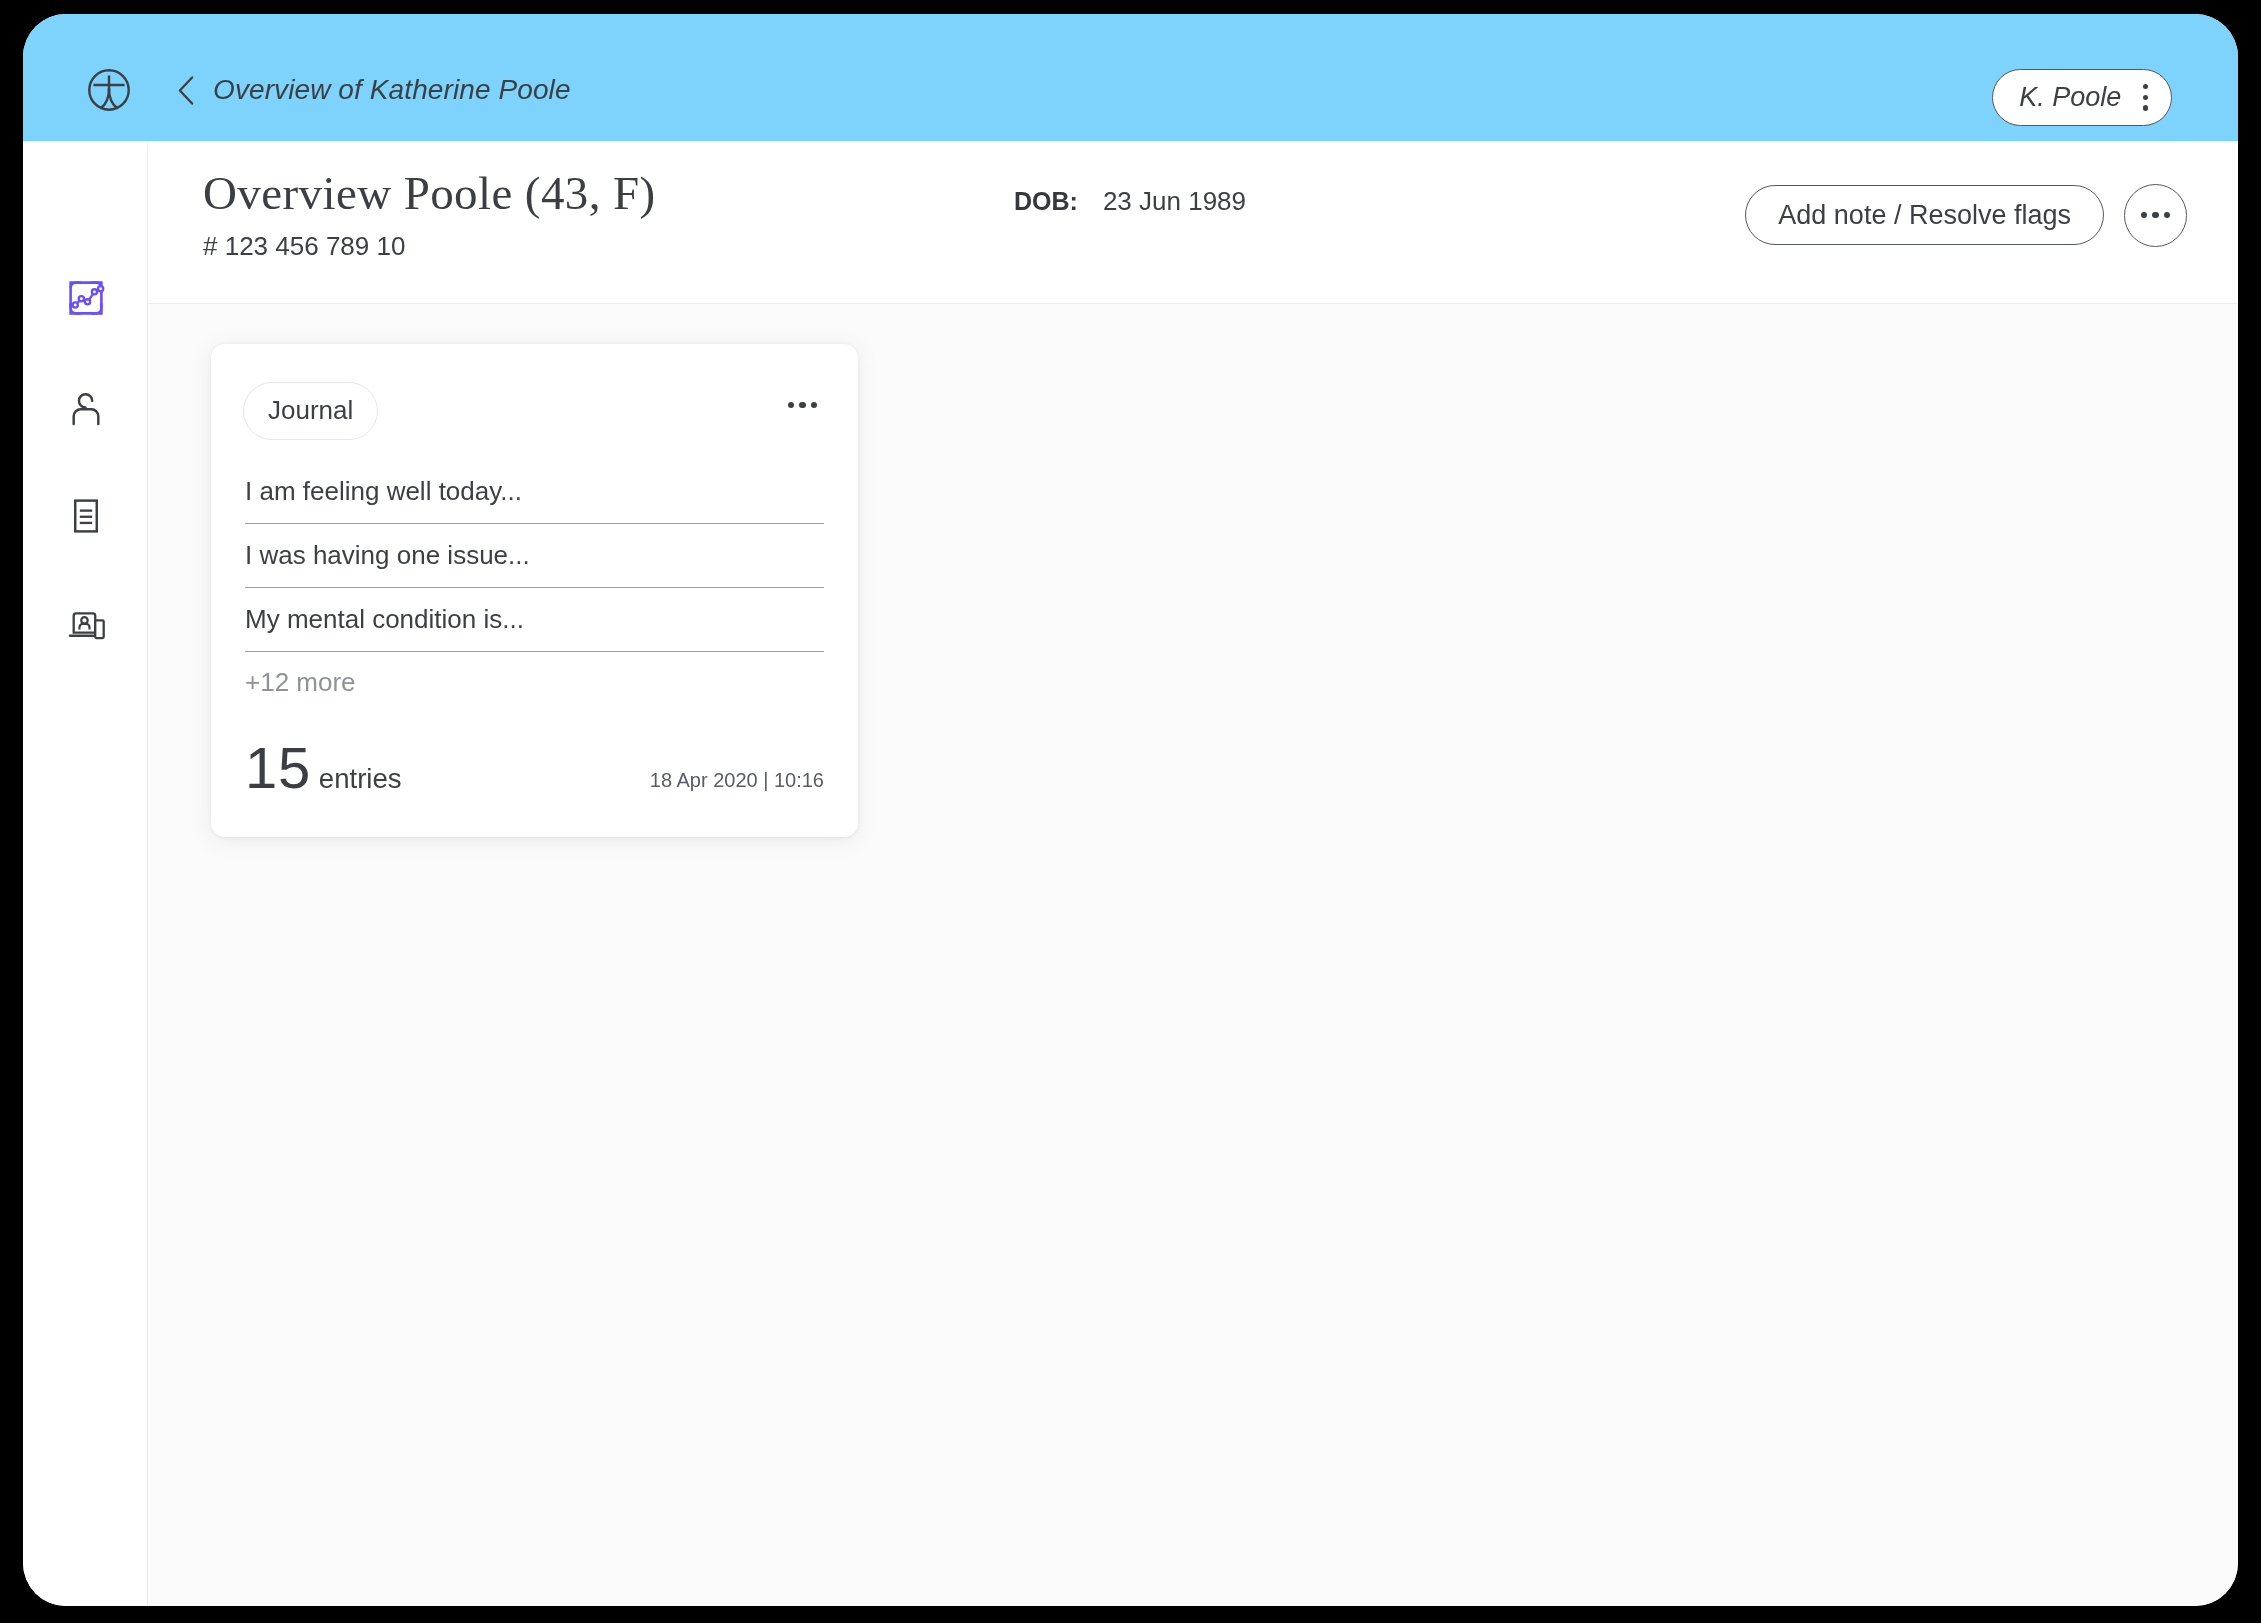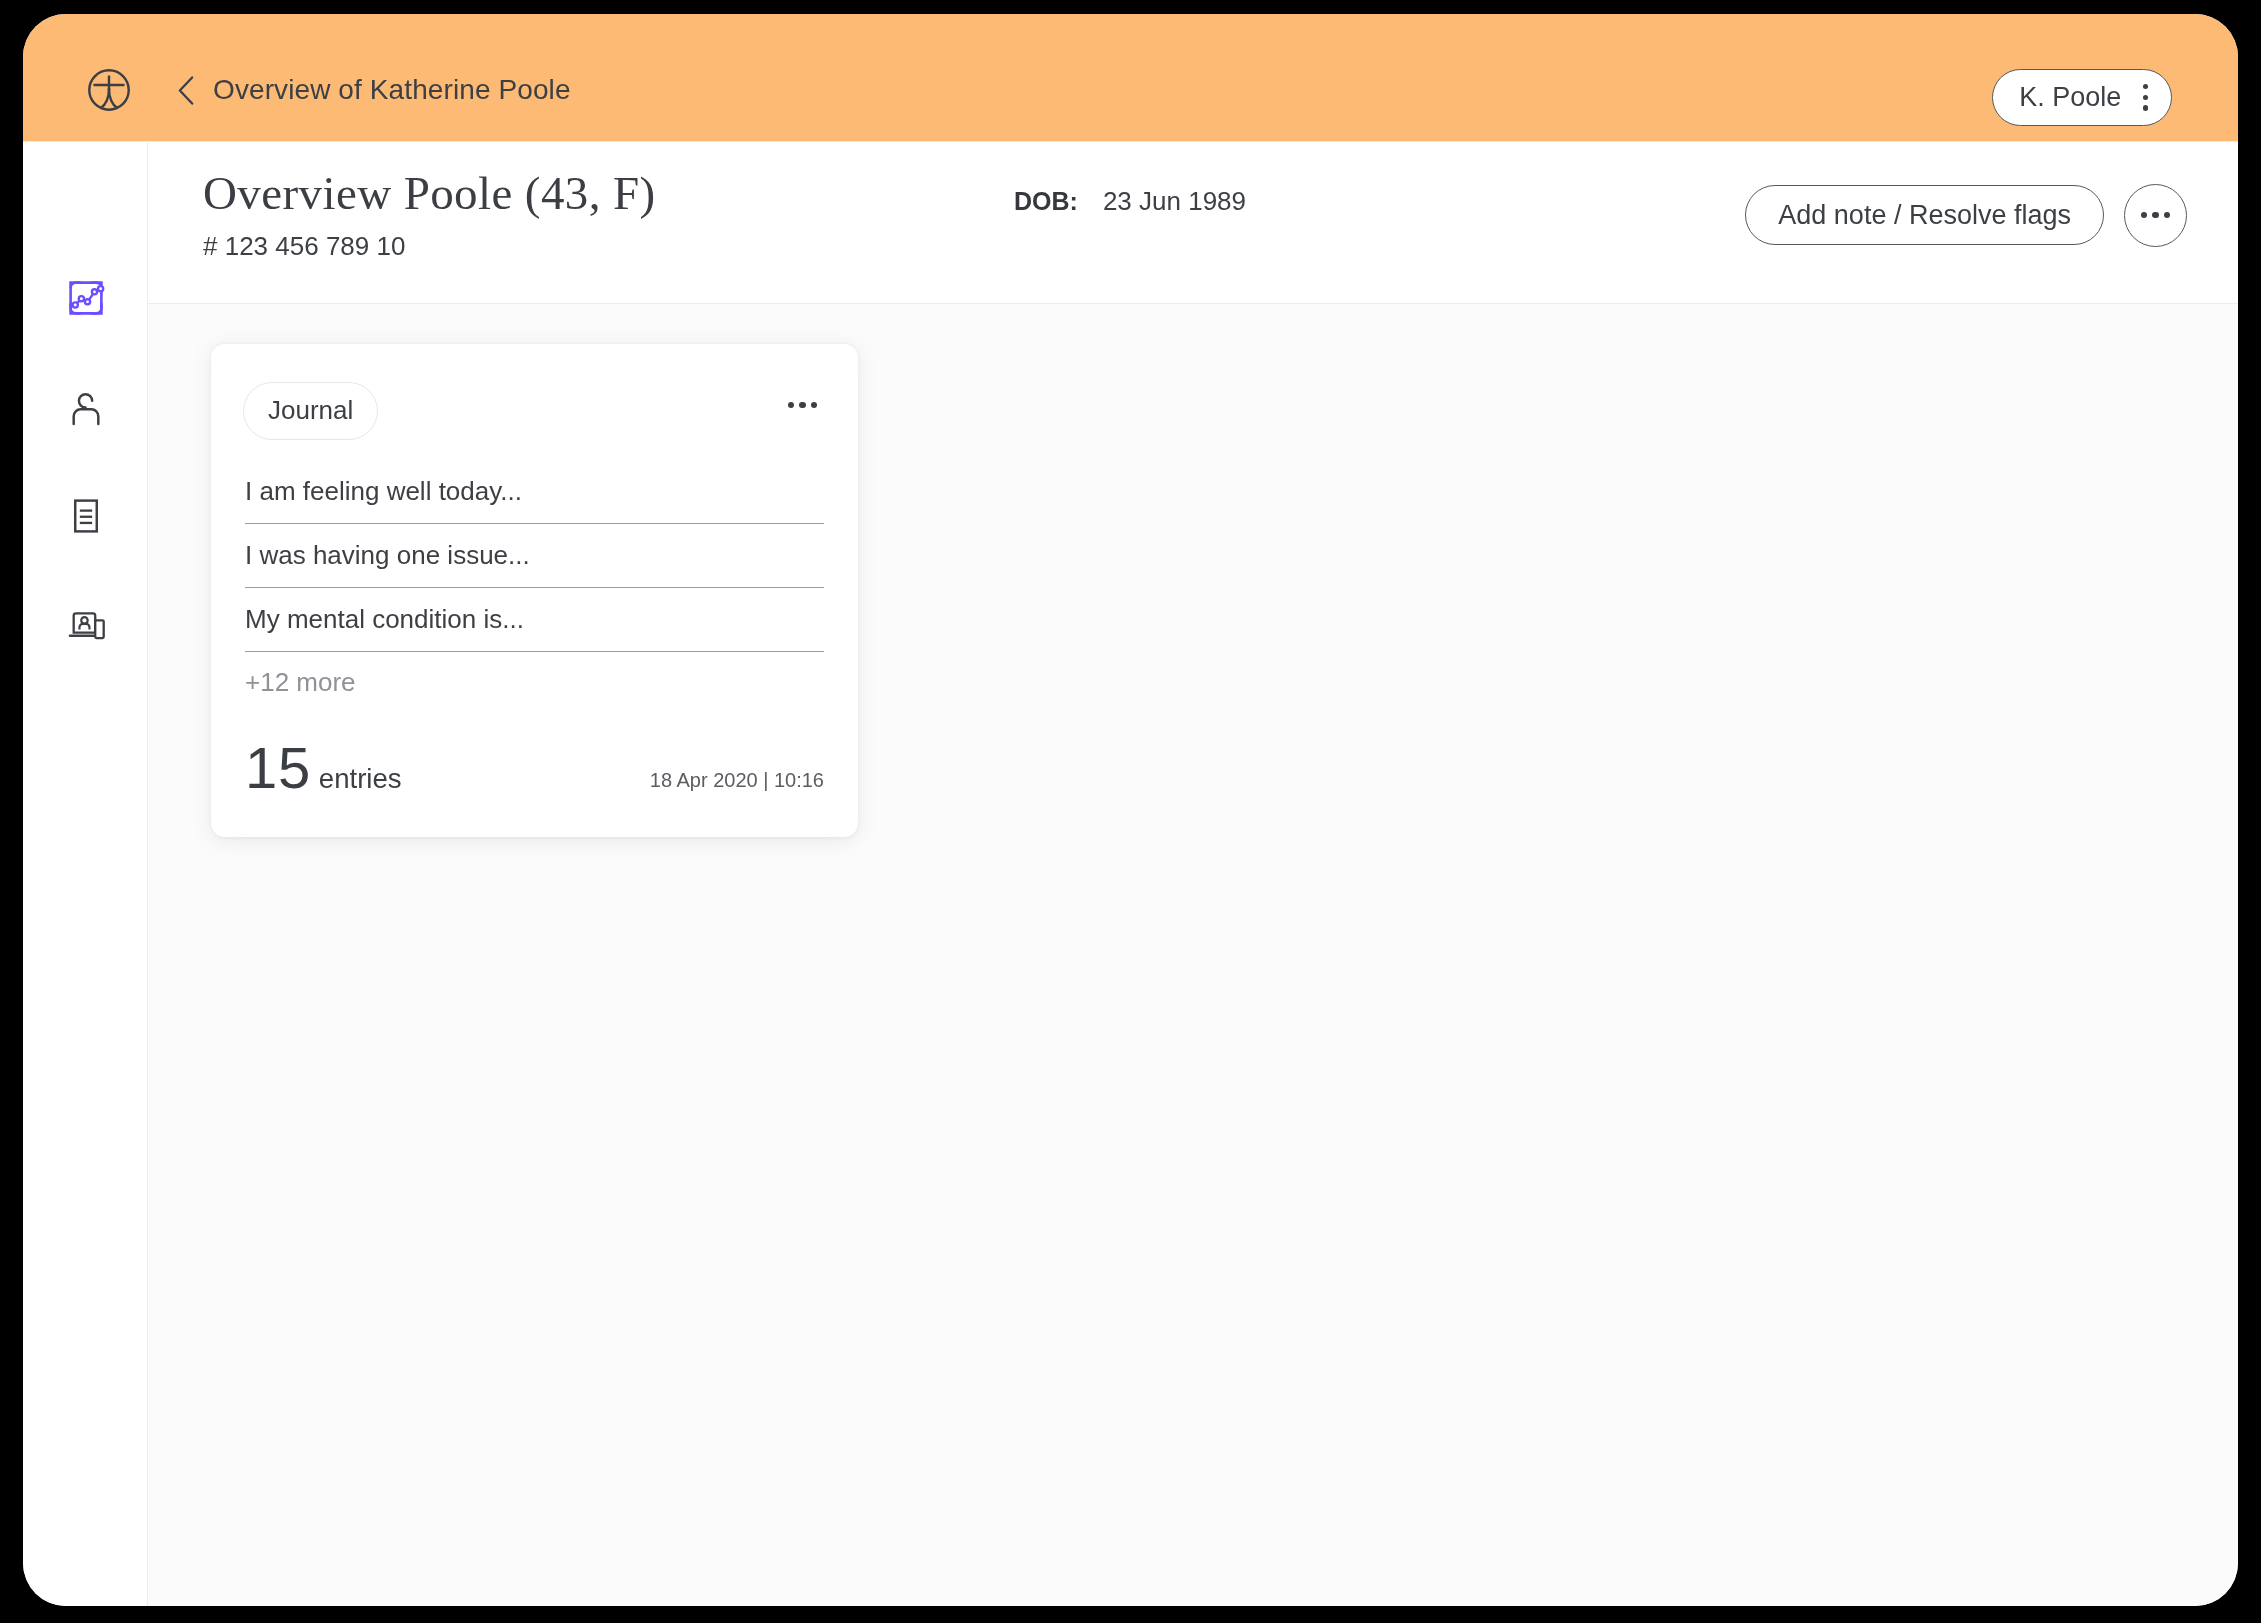--- a/index.html
+++ b/index.html
@@ -24,22 +24,23 @@
     overflow: hidden;
     box-shadow: 0 7.7px 26px rgba(0,0,0,0.55);
   }
 
   
   #topbar {
     position: absolute;
     left: 0; top: 0;
     width: 2215px;
     height: 128px;
-    background: #fdba74;
+    background: #7dd3fc;
     border-bottom: 1.5px solid #ededee;
+    font-style: italic;
   }
 
   #app-logo {
     position: absolute;
     left: 64px;
     top: 54px;
     width: 44px;
     height: 44px;
   }
 

